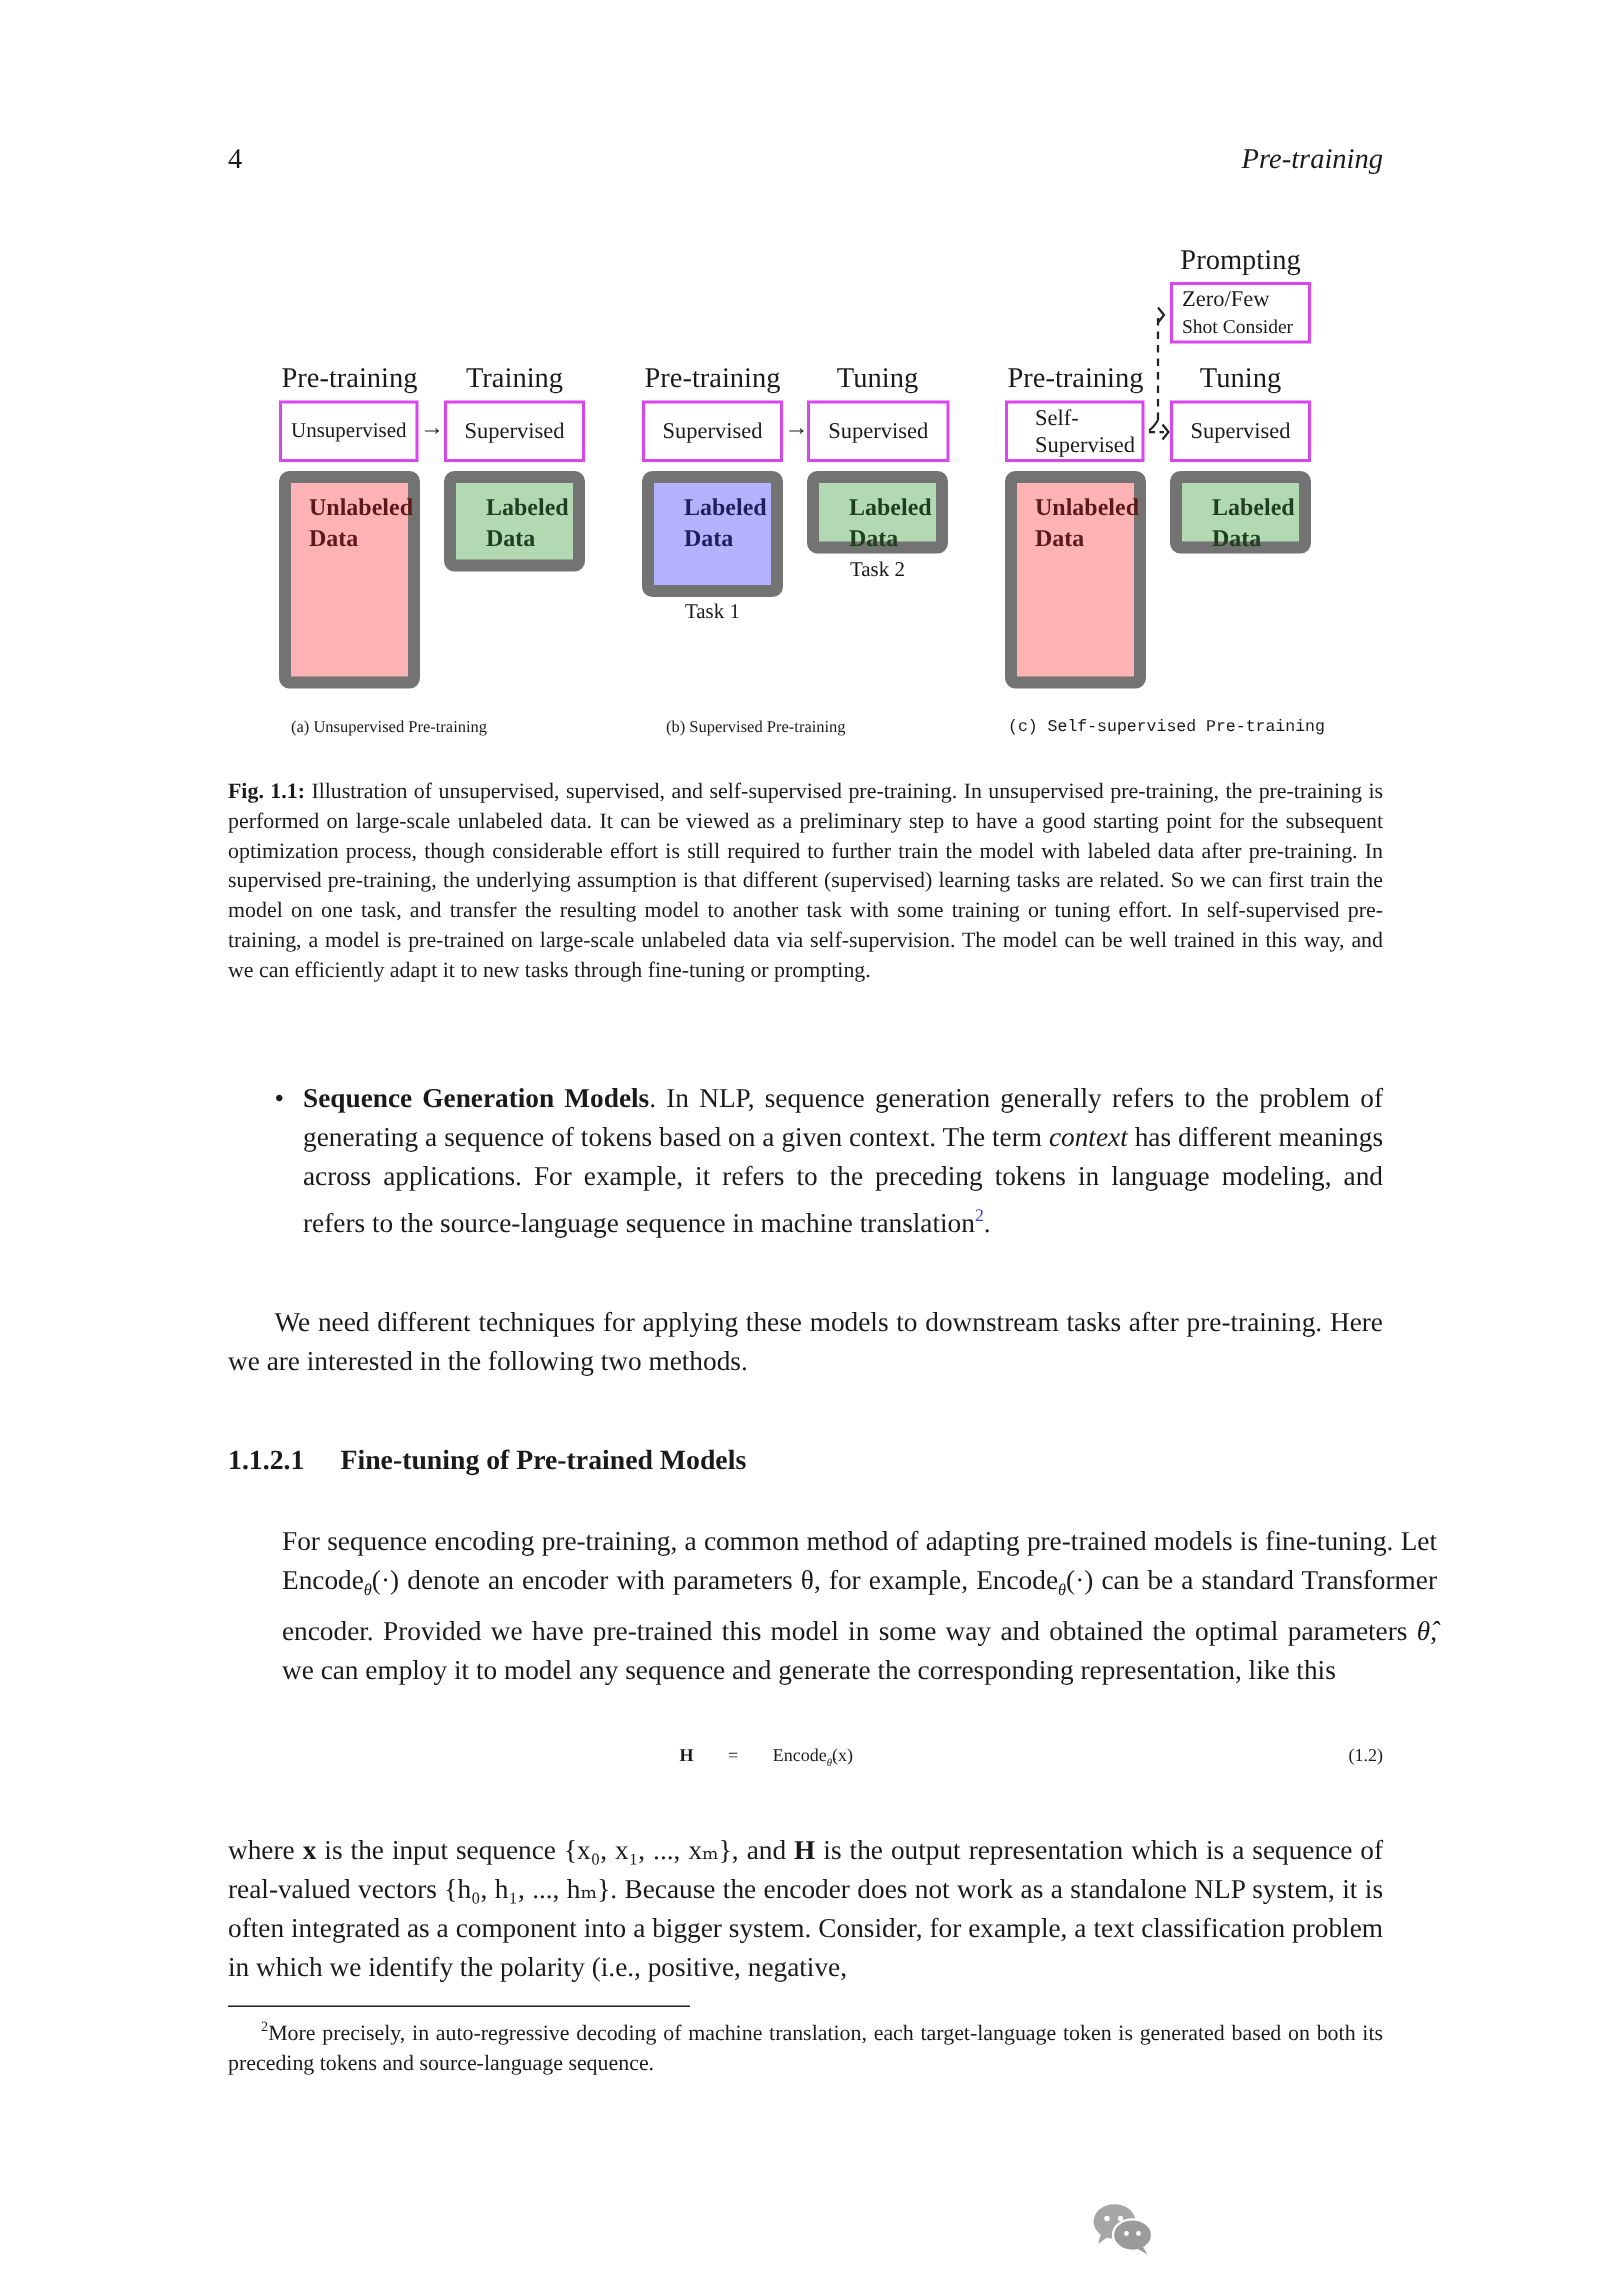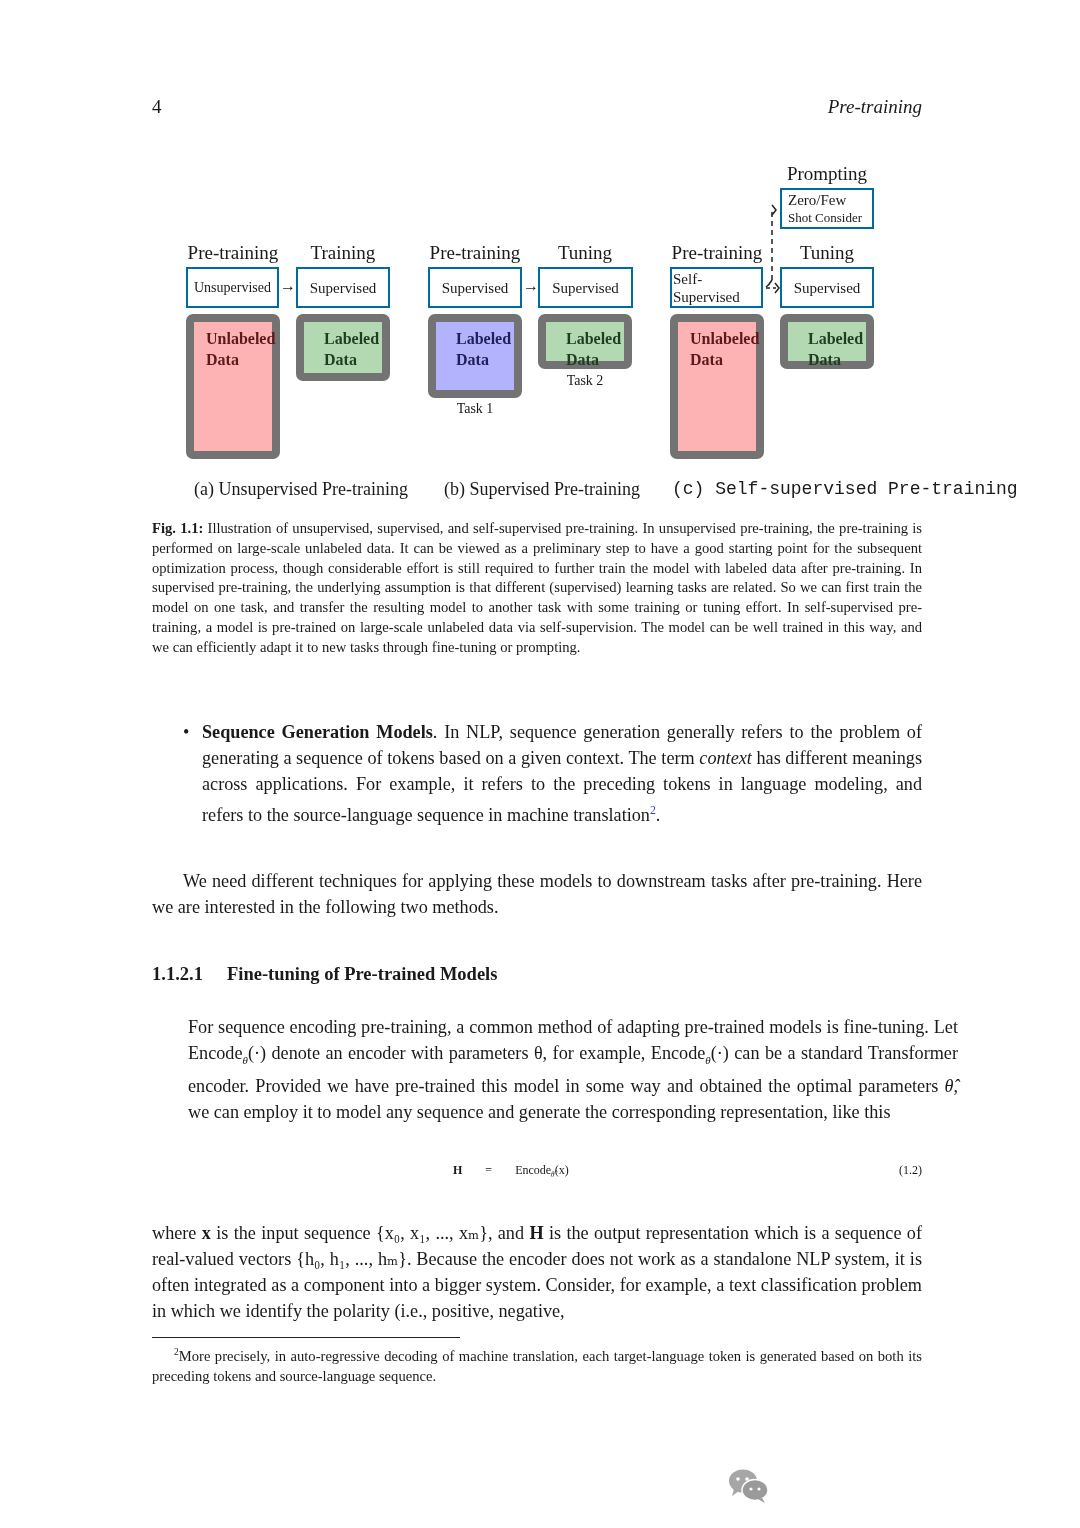--- a/index.html
+++ b/index.html
@@ -5,30 +5,30 @@
   html, body { margin:0; padding:0; background:#ffffff; }
   body { width:1080px; height:1528px; position:relative; overflow:hidden;
          font-family:"Liberation Serif","DejaVu Serif",serif; color:#1a1a1a; }
   .abs { position:absolute; }
   .running-head { top:96px; font-size:19px; }
   .page-num { left:152px; }
   .chapter-title { right:158px; font-style:italic; }
 
   
   .fig-label { font-size:19px; text-align:center; width:120px; }
-  .box { border:2px solid #0369a1; background:#fff; box-sizing:border-box;
+  .box { border:2px solid #d946ef; background:#fff; box-sizing:border-box;
          font-size:15px; display:flex; align-items:center; justify-content:center; text-align:center; line-height:18px; }
   .data { border:8px solid #737373; border-radius:7px; box-sizing:border-box;
           font-size:16px; line-height:21px; padding:6px 0 0 12px;font-weight:bold; }
   .red { background:#fdb3b3; color:#5a1a1a; }
   .green { background:#b3d9b3; color:#1f3d1f; }
   .blue { background:#b3b3fd; color:#1f1f5a; }
   .arrow { font-size:16px; }
   .task-label { font-size:14px; text-align:center; width:90px; }
-  .subcap { font-size:18px; top:479px; }
+  .subcap { font-size:11px; top:479px; }
 
   .caption { left:152px; top:519px; width:770px; font-size:14.6px; line-height:19.8px; text-align:justify; }
   .caption b { font-weight:bold; }
 
   .body-text { font-size:18.2px; line-height:26px; text-align:justify; }
   .bullet { left:183px; top:719px; }
   .bullet-text { left:202px; top:719px; width:720px; }
   .para1 { left:152px; top:868px; width:770px; text-indent:31px; }
   .section { left:152px; top:964px; font-size:18.5px; font-weight:bold; }
   .section .num { display:inline-block; width:75px; }
@@ -88,21 +88,21 @@
   </div>
 
   <div>
     <div class="abs fig-label" style="left:767px;top:163px;">Prompting</div>
     <div class="abs box" style="left:780px;top:188px;width:94px;height:41px;flex-direction:column;align-items:flex-start;padding-left:6px;">
       <div style="font-size:15px;">Zero/Few</div>
       <div style="font-size:13px;">Shot Consider</div>
     </div>
     <div class="abs fig-label" style="left:657px;top:242px;">Pre-training</div>
     <div class="abs fig-label" style="left:767px;top:242px;">Tuning</div>
-    <div class="abs box" style="left:670px;top:267px;width:93px;height:41px;flex-direction:column;align-items:flex-start;padding-left:1px;">
+    <div class="abs box" style="left:670px;top:267px;width:93px;height:41px;flex-direction:column;align-items:flex-start;padding-left:18px;">
       <div>Self-</div>
       <div>Supervised</div>
     </div>
     <svg class="abs" style="left:760px;top:195px;" width="24" height="110">
       <path d="M12 85 L12 15" stroke="#222" stroke-width="1.5" stroke-dasharray="5,4" fill="none"></path>
       <path d="M12 85 Q9 90 6 92" stroke="#222" stroke-width="1.5" fill="none"></path>
       <path d="M12 10 L16 15 L12 20" stroke="#222" stroke-width="1.5" fill="none"></path>
       <path d="M6 93 L16 93" stroke="#222" stroke-width="1.5" stroke-dasharray="4,3" fill="none"></path>
       <path d="M15 88 L19 93 L15 98" stroke="#222" stroke-width="1.5" fill="none"></path>
     </svg>

